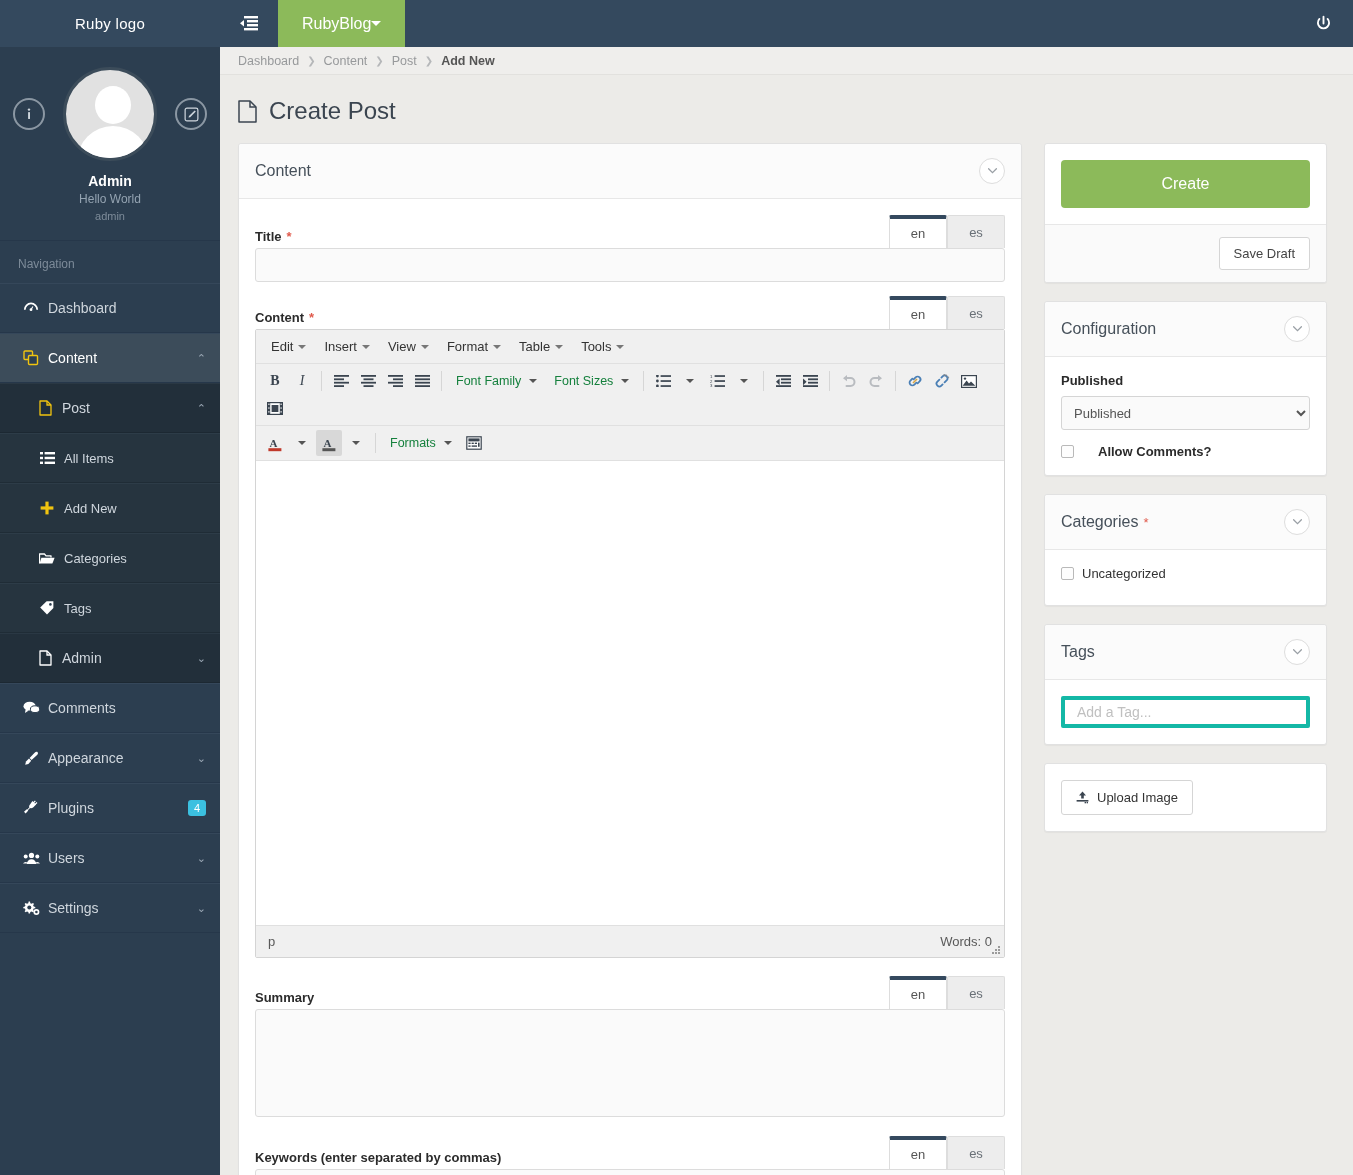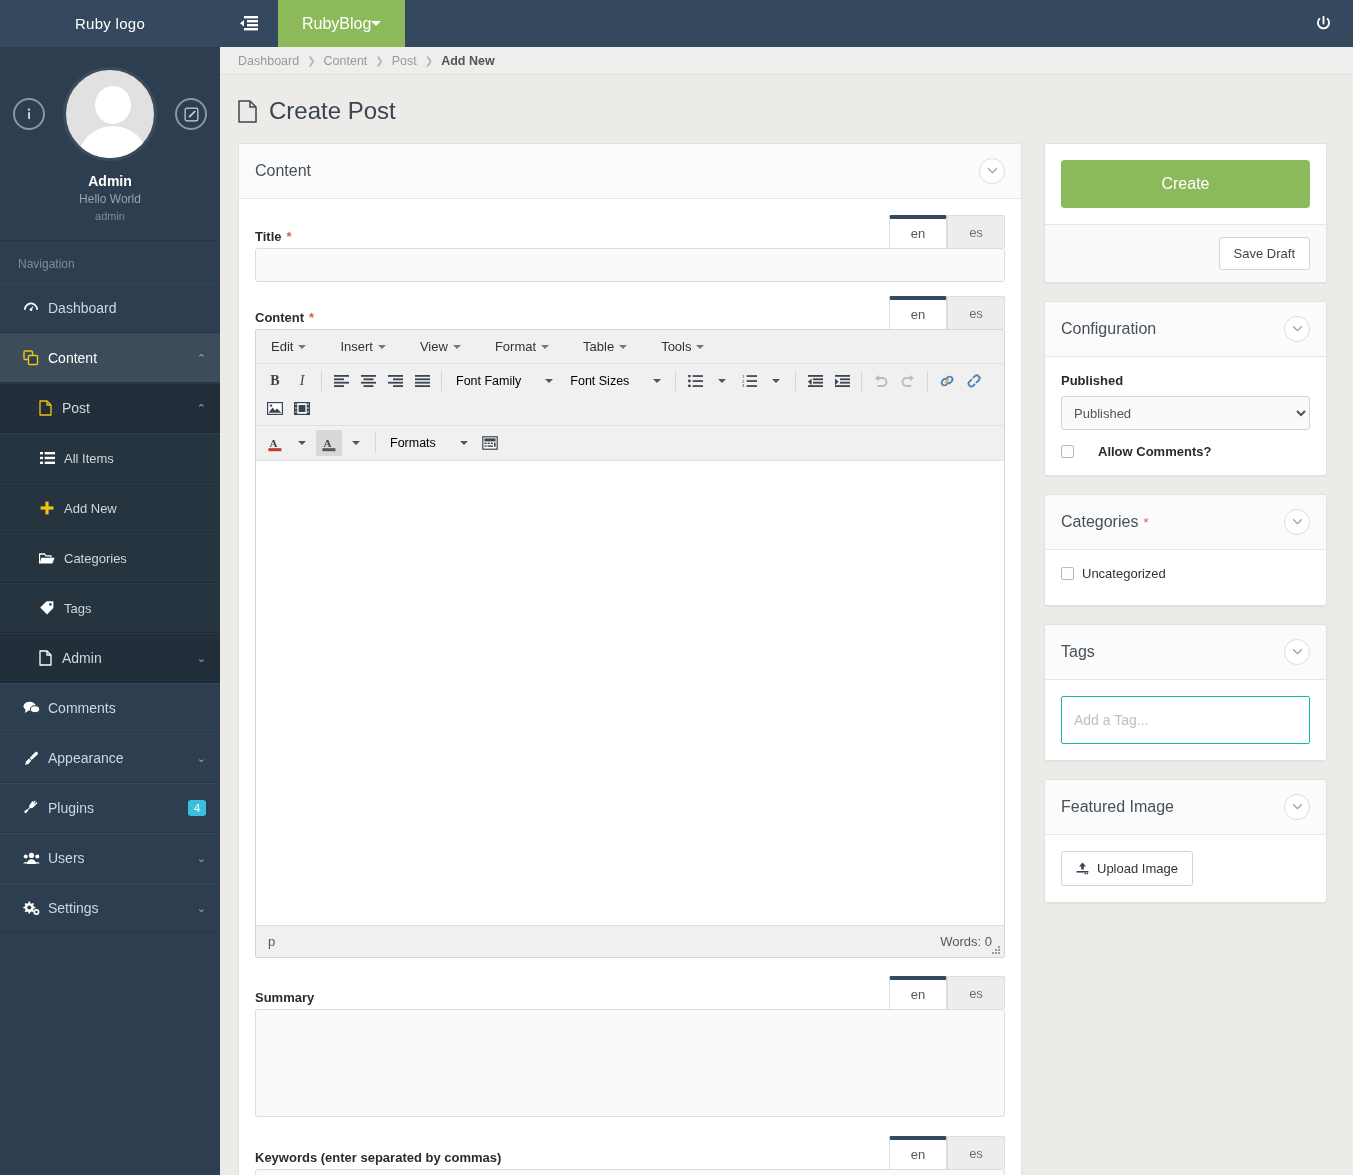--- a/index.html
+++ b/index.html
@@ -148,41 +148,41 @@
   }
   .textarea{
     width:100%; height:108px; border:1px solid #dcdcdc; border-radius:3px;
     background:#fafafa; padding:8px 10px; font-size:13px; resize:none;
     font-family:"Liberation Sans",sans-serif; outline:none;
   }
 
   
   .mce{ border:1px solid #d4d4d4; border-radius:2px; background:#fff; }
   .mce-menubar{
-    display:flex; gap:16px; padding:5px 6px; background:#f0f0f0;
+    display:flex; gap:0; padding:5px 6px; background:#f0f0f0;
     border-bottom:1px solid #e0e0e0;
   }
   .mce-menu{
     display:flex;align-items:center;gap:5px;padding:4px 9px;font-size:13px;color:#333;cursor:pointer;
     border-radius:2px;
   }
   .tri{ width:0;height:0;border-left:4px solid transparent;border-right:4px solid transparent;
         border-top:4px solid #777; display:inline-block; }
   .mce-toolbar{
     display:flex; align-items:center; flex-wrap:wrap; gap:1px; padding:4px 6px; background:#f0f0f0;
     border-bottom:1px solid #e0e0e0;
   }
   .tb-btn{
     min-width:26px; height:26px; display:flex; align-items:center; justify-content:center;
     font-size:14px; color:#3b4550; cursor:pointer; border-radius:2px; padding:0 3px;
   }
   .tb-btn.dim{ color:#b9bcc0; }
   .tb-sep{ width:1px; height:20px; background:#d6d6d6; margin:0 5px; }
   .tb-label{
-    display:flex;align-items:center;gap:24px;padding:0 8px;height:26px;font-size:12.5px;color:#000000;
+    display:flex;align-items:center;gap:8px;padding:0 8px;height:26px;font-size:12.5px;color:#15803d;
     cursor:pointer; border-radius:2px;
   }
   .tb-caret{ width:0;height:0;border-left:4px solid transparent;border-right:4px solid transparent;
              border-top:4px solid #555; }
   .mce-edit-area{ height:464px; background:#fff; }
   .mce-status{
     display:flex; align-items:center; height:32px; padding:0 12px; background:#f0f0f0;
     border-top:1px solid #e0e0e0; font-size:13px; color:#595959; position:relative;
   }
   .mce-words{ margin-left:auto; }
@@ -216,21 +216,21 @@
     padding:0 8px; font-size:13px; color:#555; font-family:"Liberation Sans",sans-serif;
   }
   .check-row{ display:flex; align-items:center; gap:8px; margin-top:14px; }
   .cbox{
     width:13px;height:13px;border:1px solid #b9b9b9;border-radius:2px;background:#fdfdfd;
     flex:0 0 auto; cursor:pointer;
   }
   .check-strong{ font-size:13px; font-weight:bold; color:#2b2b2b;margin-left:16px; }
   .check-norm{ font-size:13px; color:#333; }
   .tag-input{
-    width:100%; height:48px; border:1px solid #14b8a6; border-radius:2px; background:#fff;
+    width:100%; height:32px; border:4px solid #14b8a6; border-radius:2px; background:#fff;
     padding:0 12px; font-size:14px; color:#555; outline:none; font-family:"Liberation Sans",sans-serif;
   }
   .tag-input::placeholder{ color:#c0c0c0; }
   .btn-upload{
     display:inline-flex; align-items:center; gap:8px;
     padding:9px 14px; background:#fff; border:1px solid #d5d5d5; border-radius:3px;
     font-size:13px; color:#333; cursor:pointer; font-family:"Liberation Sans",sans-serif;
   }
   svg{ display:block; }
 </style>
@@ -808,28 +808,20 @@
                 <path d="M0.6 0.8 L4.5 4.6 L8.4 0.8" stroke="#9aa0a6" stroke-width="1.3" fill="none" stroke-linecap="round"></path>
               </svg>
           </span>
         </div>
         <div class="panel-body">
           <input class="tag-input" value="" placeholder="Add a Tag..." style="">
         </div>
       </div>
 
       <div class="panel">
-        <div class="panel-head">
-          <span class="panel-title">Featured Image</span>
-          <span class="collapse-btn">
-            <svg width="9" height="6" viewBox="0 0 9 6">
-                <path d="M0.6 0.8 L4.5 4.6 L8.4 0.8" stroke="#9aa0a6" stroke-width="1.3" fill="none" stroke-linecap="round"></path>
-              </svg>
-          </span>
-        </div>
         <div class="panel-body">
           <button class="btn-upload">
             <span>
               <svg width="13" height="13" viewBox="0 0 13 13">
                   <path d="M6.5 0.6 L10 4.4 H7.8 V7.6 H5.2 V4.4 H3 Z" fill="#3b4550"></path>
                   <rect x="0.6" y="9" width="11.8" height="1.6" fill="#3b4550"></rect>
                   <rect x="8.6" y="11" width="1.4" height="1.3" fill="#3b4550"></rect>
                   <rect x="10.6" y="11" width="1.4" height="1.3" fill="#3b4550"></rect>
                 </svg>
             </span>

